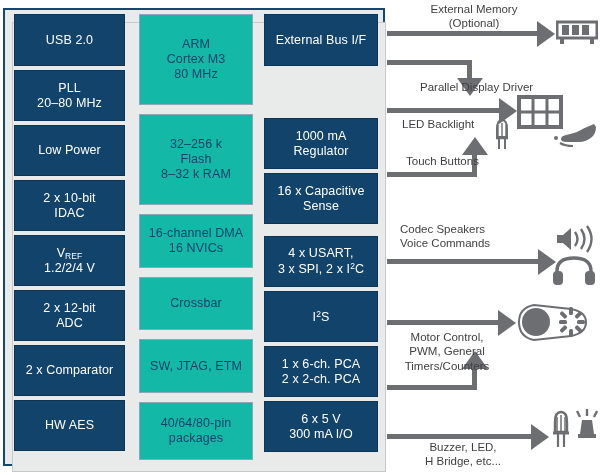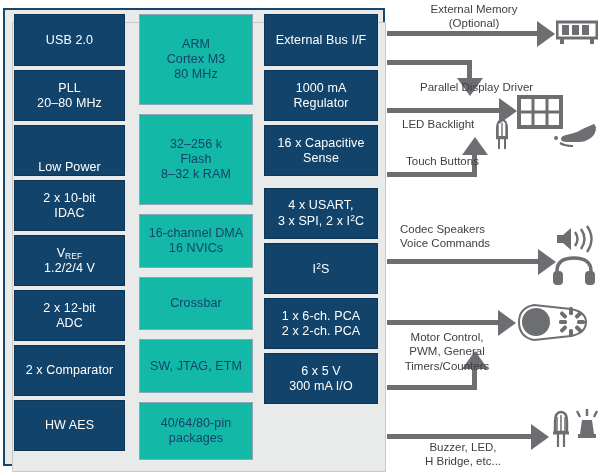--- a/index.html
+++ b/index.html
@@ -98,21 +98,21 @@
     <div class="chip-inner"></div>
   </div>
 
   <div class="col col1">
     <div class="blk blk-dark" style="height:52px;margin-bottom:4px;">
       <span class="txt">USB 2.0</span>
     </div>
     <div class="blk blk-dark" style="height:51px;margin-bottom:4px;">
       <span class="txt">PLL<br>20–80 MHz</span>
     </div>
-    <div class="blk blk-dark" style="height:51px;margin-bottom:4px;align-items:flex-end;">
+    <div class="blk blk-dark" style="height:51px;margin-bottom:4px;">
       <span class="txt">Low Power</span>
     </div>
     <div class="blk blk-dark" style="height:51px;margin-bottom:4px;">
       <span class="txt">2 x 10-bit<br>IDAC</span>
     </div>
     <div class="blk blk-dark" style="height:51px;margin-bottom:4px;">
       <span class="txt">V<sub>REF</sub><br>1.2/2/4 V</span>
     </div>
     <div class="blk blk-dark" style="height:51px;margin-bottom:4px;">
       <span class="txt">2 x 12-bit<br>ADC</span>
@@ -143,21 +143,21 @@
     </div>
     <div class="blk blk-light" style="height:59px;">
       <span class="txt">40/64/80-pin<br>packages</span>
     </div>
   </div>
 
   <div class="col col3">
     <div class="blk blk-dark" style="height:52px;margin-bottom:4px;">
       <span class="txt">External Bus I/F</span>
     </div>
-    <div class="blk blk-dark" style="height:51px;margin-bottom:4px;">
+    <div class="blk blk-dark" style="height:51px;margin-bottom:4px;margin-top:48px;">
       <span class="txt">1000 mA<br>Regulator</span>
     </div>
     <div class="blk blk-dark" style="height:51px;margin-bottom:12px;">
       <span class="txt">16 x Capacitive<br>Sense</span>
     </div>
     <div class="blk blk-dark" style="height:51px;margin-bottom:4px;">
       <span class="txt">4 x USART,<br>3 x SPI, 2 x I<sup>2</sup>C</span>
     </div>
     <div class="blk blk-dark" style="height:51px;margin-bottom:4px;">
       <span class="txt">I<sup>2</sup>S</span>

